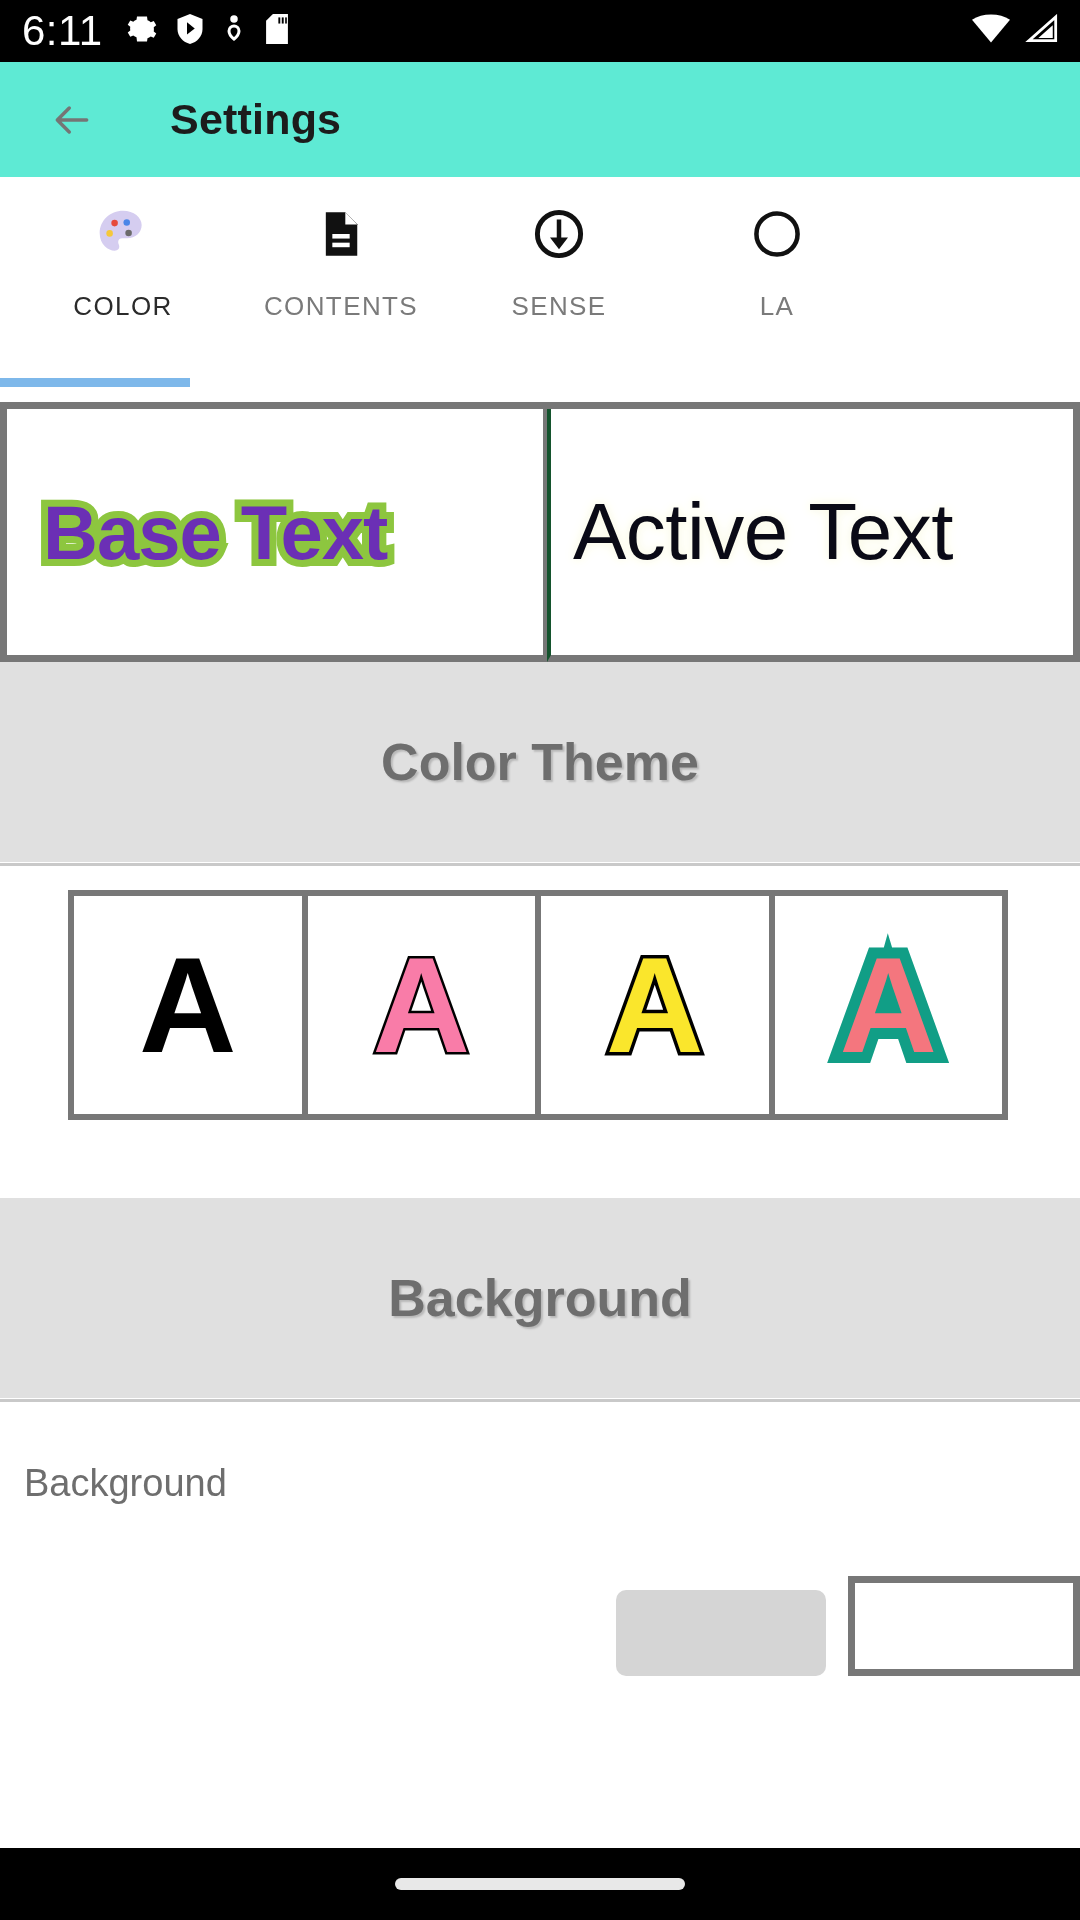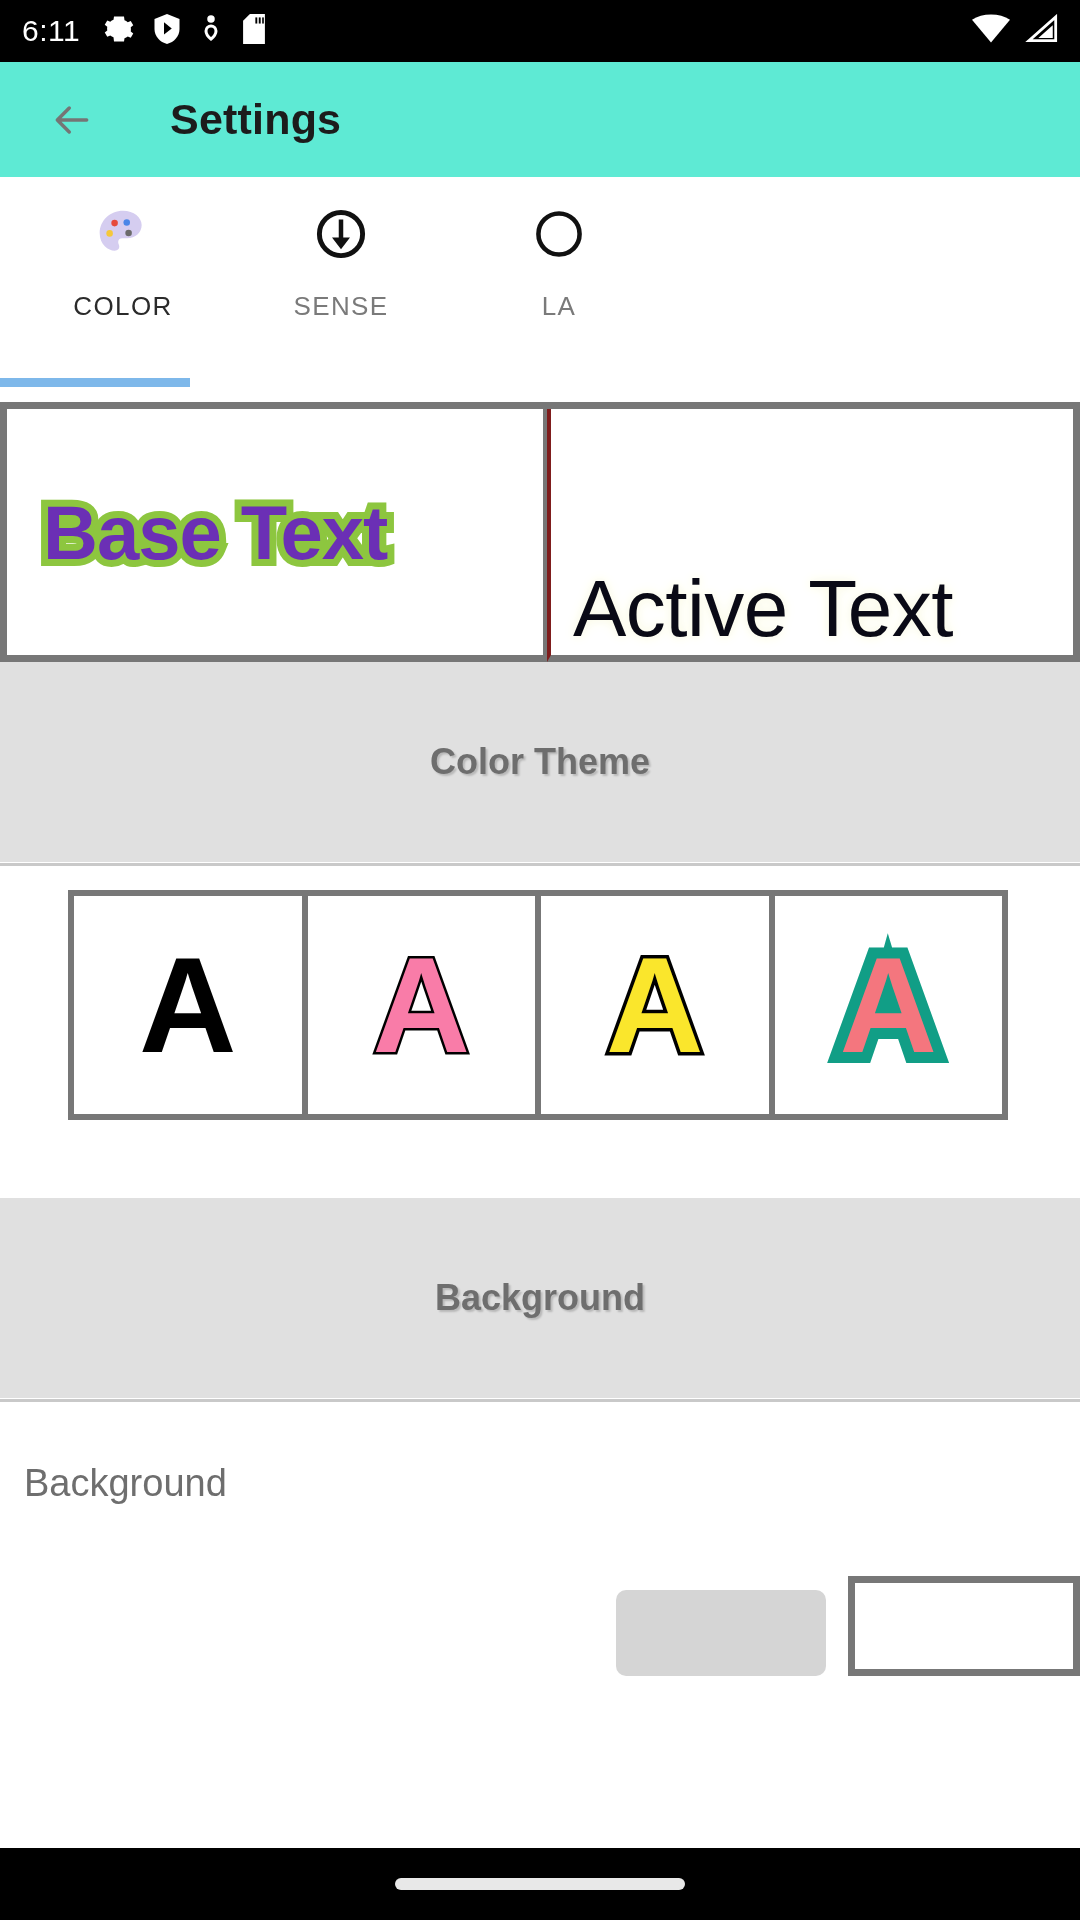--- a/index.html
+++ b/index.html
@@ -8,21 +8,21 @@
     background:#ffffff;
     font-family:"Liberation Sans", sans-serif;
     overflow:hidden;
   }
 
   
   .statusbar{
     height:62px; background:#000000; color:#ffffff;
     display:flex; align-items:center; padding:0 22px;
   }
-  .sb-time{ font-size:30px; letter-spacing:0.5px; line-height:1; }
+  .sb-time{ font-size:42px; letter-spacing:0.5px; line-height:1; }
   .sb-left-icons{ display:flex; align-items:center; gap:20px; margin-left:24px; }
   .sb-spacer{ flex:1; }
   .sb-right-icons{ display:flex; align-items:center; gap:14px; }
   .sb-ico{ display:block; }
 
   
   .appbar{
     height:115px; display:flex; align-items:center;
     padding-left:44px; background:#5eead4;
   }
@@ -61,40 +61,40 @@
     border-top:7px solid #777777;
     margin-top:15px;
   }
   .preview-box{
     flex:1; background:#ffffff;
     border:7px solid #777777; border-top:none;
     display:flex; align-items:center; padding-left:36px;
     overflow:hidden;
   }
   .preview-box.left{ border-right:4px solid #777777; }
-  .preview-box.right{ border-left:4px solid #7f1d1d; padding-left:22px;align-items:flex-end; }
+  .preview-box.right{ border-left:4px solid #14532d; padding-left:22px; }
   .base-text{
     font-size:76px; font-weight:bold; color:#6b2fb5;
     -webkit-text-stroke:14px #8dc63f;
     paint-order:stroke fill;
     white-space:nowrap; letter-spacing:-1px;
   }
   .active-text{
     font-size:80px; color:#0a0a16;
     text-shadow:0 0 14px #fbfbe8, 0 0 8px #fbfbe8;
     white-space:nowrap; letter-spacing:-0.5px;
   }
 
   
   .section-band{
     height:200px; background:#e0e0e0;
     display:flex; align-items:center; justify-content:center;
   }
   .section-band-title{
-    font-size:36px; font-weight:bold; color:#6e6e6e;
+    font-size:52px; font-weight:bold; color:#6e6e6e;
     text-shadow:2px 2px 2px rgba(0,0,0,0.18);
   }
   .band-divider{
     height:6px;
     background:linear-gradient(to bottom,#ffffff 0,#ffffff 1px,#c9c9c9 1px,#c9c9c9 4px,#ffffff 4px,#ffffff 6px);
   }
 
   
   .swatch-section{ background:#ffffff; padding:22px 0 0 0; height:330px; }
   .swatch-row{
@@ -210,20 +210,31 @@
         <circle cx="12.6" cy="11" r="2.1" fill="#e64a3b"></circle>
         <circle cx="20.4" cy="10.6" r="2.1" fill="#4a86e8"></circle>
         <circle cx="9.4" cy="17.6" r="2.1" fill="#f5c83b"></circle>
         <circle cx="21.6" cy="17.4" r="2.1" fill="#6b6b6b"></circle>
       </svg>
     </span>
     <span class="tab-label">COLOR</span>
   </div>
 
 
+  <div class="tab">
+    <span class="tab-icon">
+      <svg width="52" height="52" viewBox="0 0 24 24">
+        <path fill="#111" d="M5 2h9l5.5 5.5V22H5z"></path>
+        <path fill="#fff" d="M14 2v5.6h5.5z"></path>
+        <rect x="8" y="12" width="8" height="2.1" fill="#fff"></rect>
+        <rect x="8" y="16" width="8" height="2.1" fill="#fff"></rect>
+      </svg>
+    </span>
+    <span class="tab-label">CONTENTS</span>
+  </div>
 
   <div class="tab">
     <span class="tab-icon">
       <svg width="54" height="54" viewBox="0 0 24 24">
         <circle cx="12" cy="12" r="9.6" fill="none" stroke="#111" stroke-width="2.2"></circle>
         <path fill="#111" d="M11 5.6h2v8h3L12 18.8l-4-5.2h3z"></path>
       </svg>
     </span>
     <span class="tab-label">SENSE</span>
   </div>

